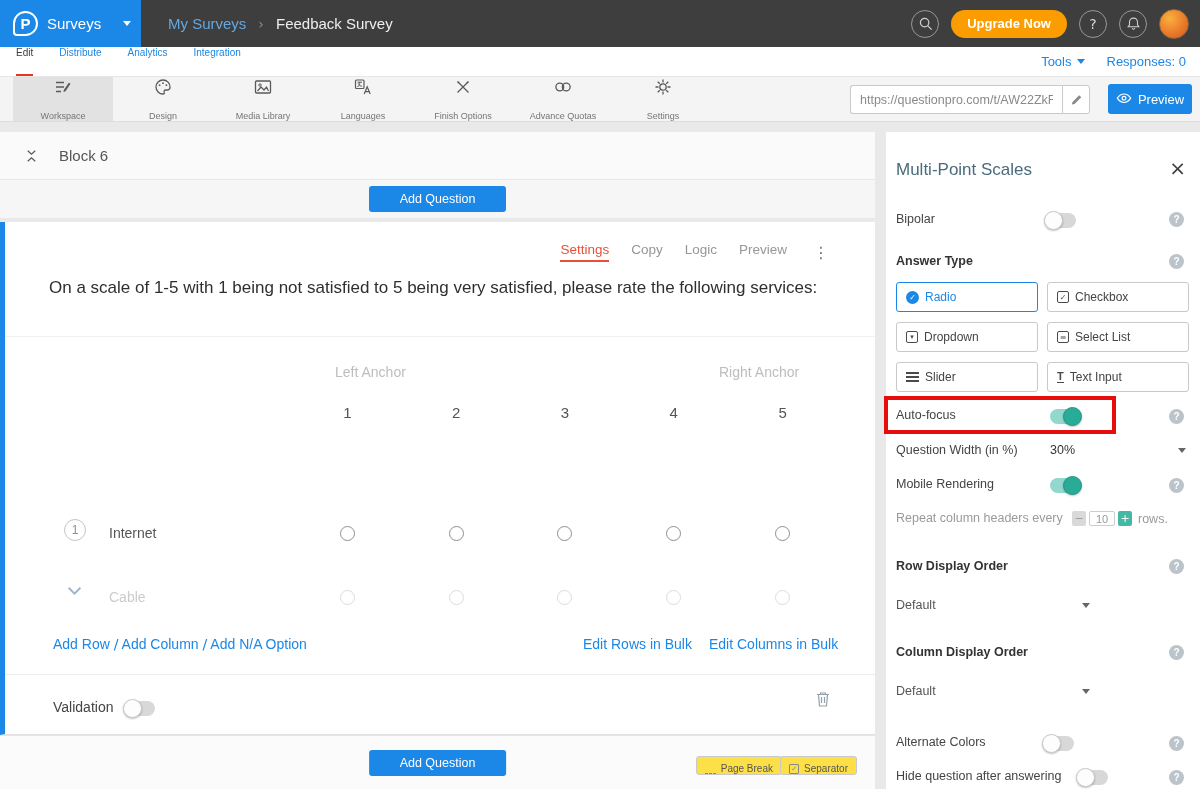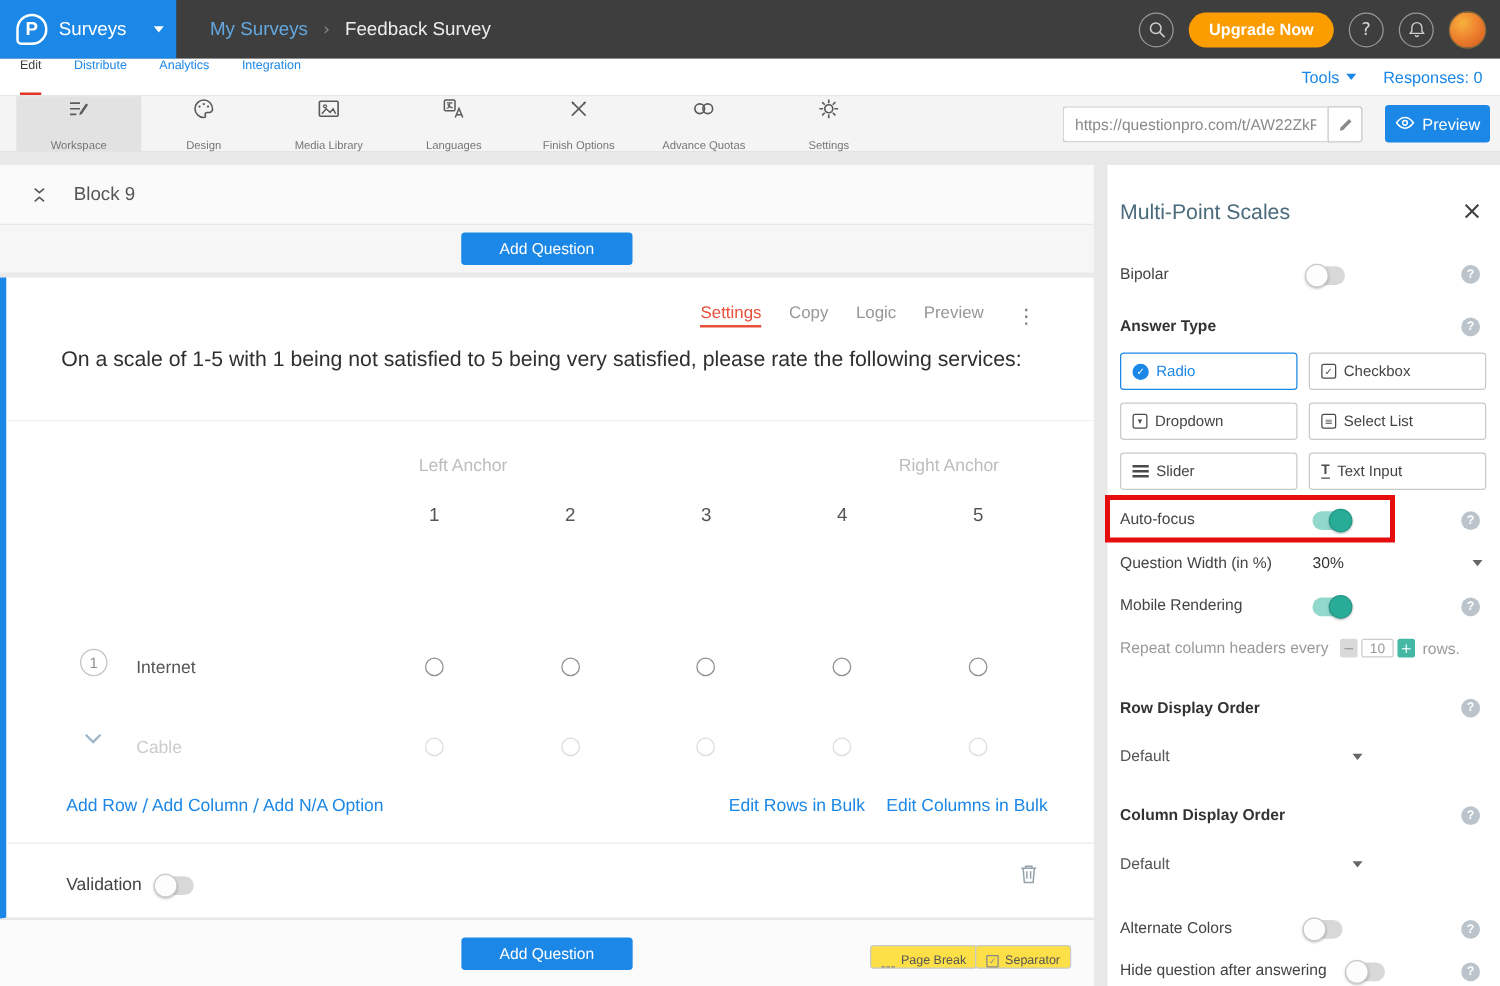--- a/index.html
+++ b/index.html
@@ -258,21 +258,21 @@
     <span>Preview</span>
   </button>
 </div>
 
 <div class="block-header">
   <span class="collapse-btn">
     <svg width="15" height="16" viewBox="0 0 16 16">
         <path d="M4 2.5L8 6l4-3.5M4 13.5L8 10l4 3.5" stroke="#5a5a5a" fill="none" stroke-width="1.4"></path>
       </svg>
   </span>
-  <span class="block-title">Block 9</span>
+  <span class="block-title">Block 6</span>
 </div>
 
 <div class="addq-strip">
   <button class="btn-primary">Add Question</button>
 </div>
 
 <div class="question-card" style="position:absolute">
   <div class="card-tabs">
     <span class="card-tab active">Settings</span>
     <span class="card-tab">Copy</span>

